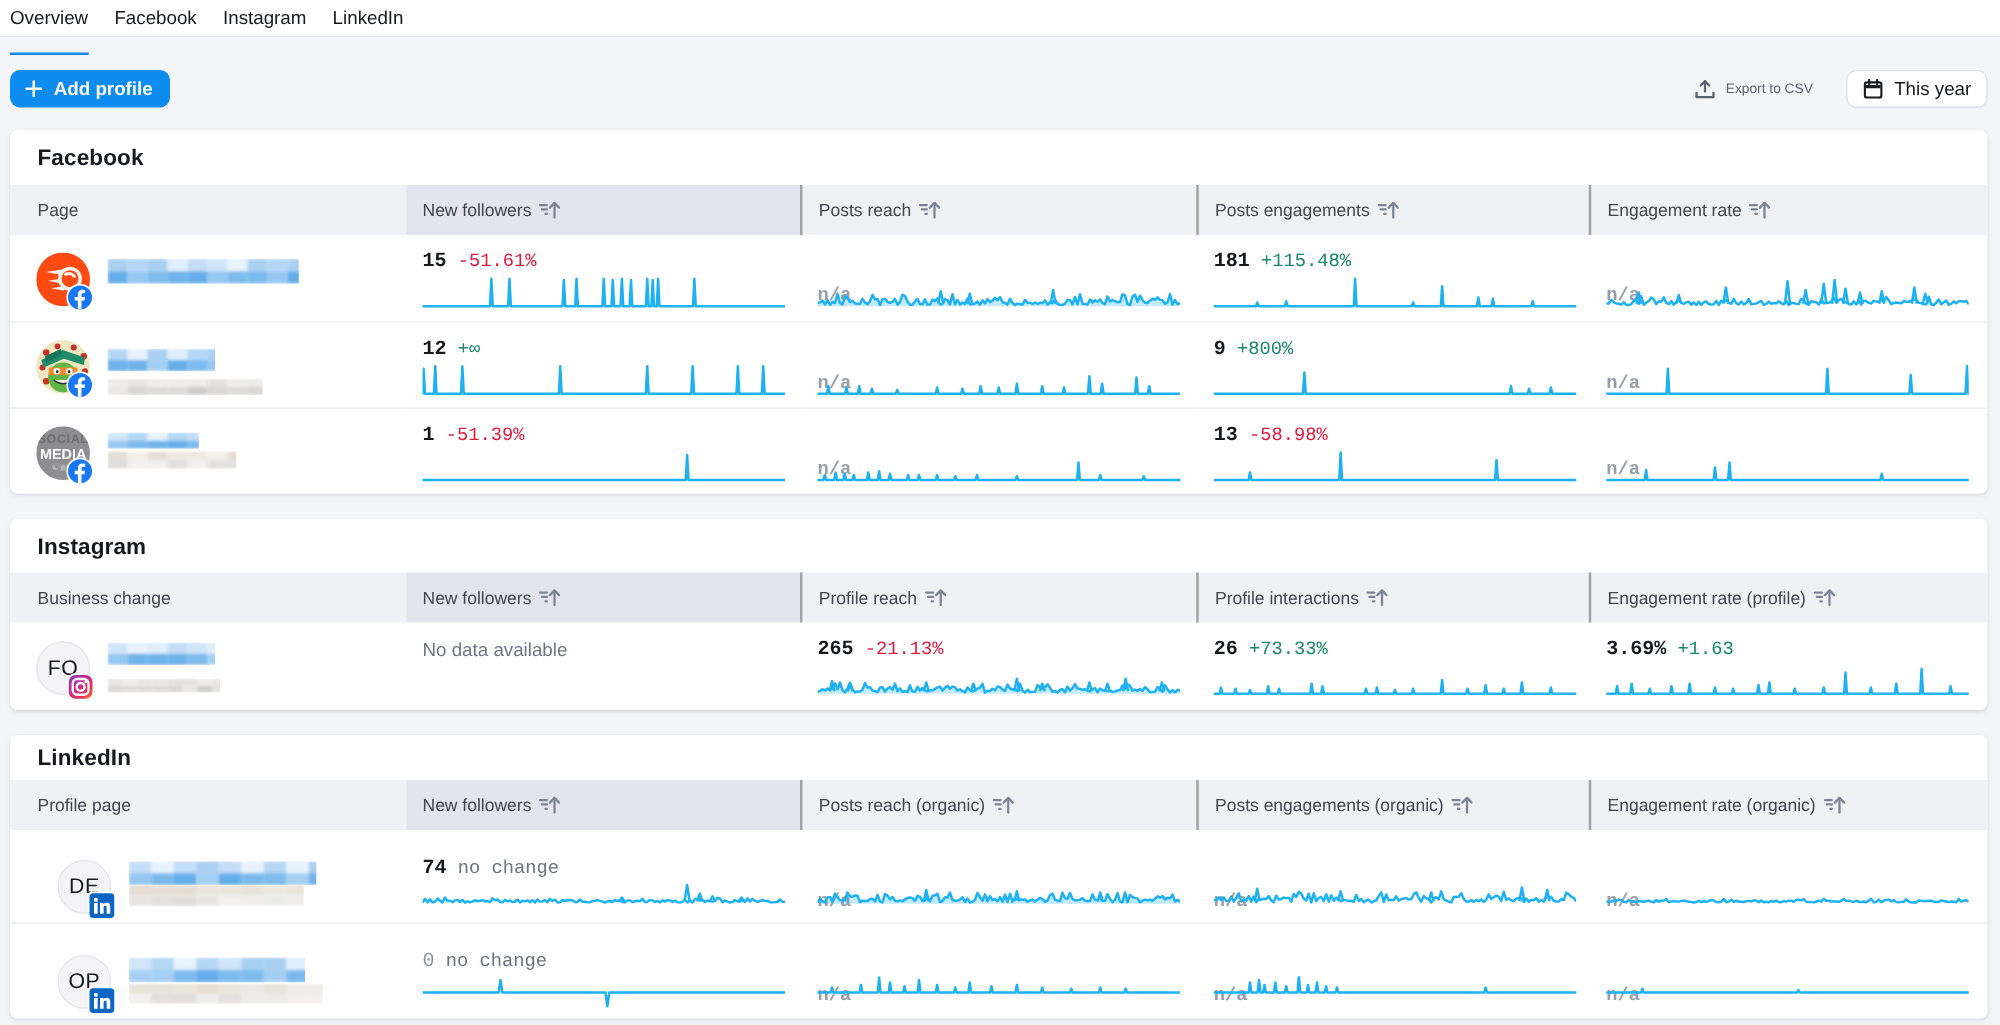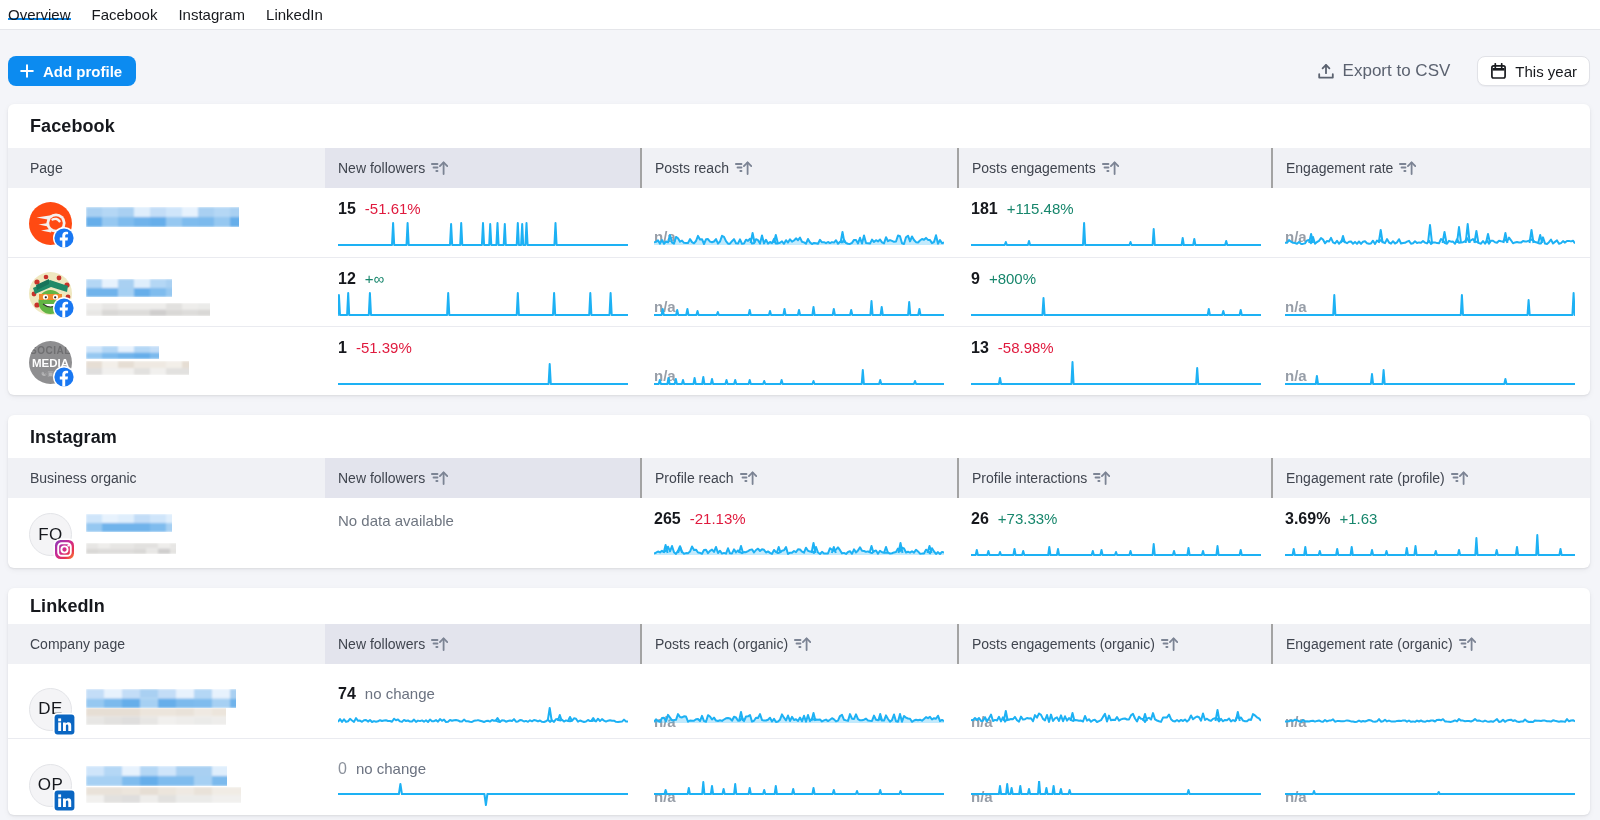--- a/index.html
+++ b/index.html
@@ -1,50 +1,50 @@
 <!DOCTYPE html>
 <html><head><meta charset="utf-8"><title>Social Media Tracker</title>
 <style>
 * { box-sizing: border-box; margin:0; padding:0; }
 html,body { width:1600px; height:820px; overflow:hidden; }
 body { background:#f4f5f9; font-family:"Liberation Sans",sans-serif; color:#181a1f; }
 .tabbar { background:#fff; border-bottom:1px solid #e5e6ea; padding-left:8px; display:flex; gap:21px; height:30px; }
-.tab { font-size:15px; color:#17191d; padding-top:6px; height:20px; border-bottom:2px solid transparent; }
+.tab { font-size:15px; color:#17191d; padding-top:6px; height:44px; border-bottom:2px solid transparent; }
 .tab.active { border-bottom-color:#0c8bf0; }
 .toolbar { display:flex; justify-content:space-between; align-items:flex-start; padding:26px 10px 0 8px; height:56px; }
 .btn-add { background:#0c8bf0; color:#fff; border-radius:8px; height:30px; padding:0 14px 0 12px; font-size:15px; font-weight:bold; display:flex; align-items:center; }
 .right-tools { display:flex; align-items:center; }
-.export { display:flex; align-items:center; font-size:17px; color:#5b6270; margin-right:27px; }
+.export { display:flex; align-items:center; font-size:11px; color:#5b6270; margin-right:27px; }
 .btn-year { background:#fff; border:1px solid #e1e2e7; border-radius:8px; height:30px; padding:0 12px; display:flex; align-items:center; font-size:15px; color:#16181c; box-shadow:0 1px 1px rgba(25,30,40,.04); }
 .card { margin:18px 10px 20px 8px; background:#fff; border-radius:6px; box-shadow:0 1px 2px rgba(30,35,46,.09), 0 2px 6px rgba(30,35,46,.05); overflow:hidden; }
 .card + .card { margin-top:0; }
 .card h2 { font-size:18px; color:#16181d; padding:12px 0 11px 22px; font-weight:bold; letter-spacing:.1px; }
 .card.ig h2 { padding:12px 0 10px 22px; }
 .card.li h2 { padding:8px 0 7px 22px; }
 table { border-collapse:collapse; table-layout:fixed; width:100%; }
 thead th { background:#f0f1f5; height:40px; text-align:left; font-weight:normal; font-size:14px; color:#40454f; padding-left:13px; white-space:nowrap; }
 thead th:first-child { padding-left:22px; }
 thead th.sorted { background:#e3e4ed; }
 thead th:nth-child(n+3) { border-left:2px solid #a3a3a3; }
 .sort { vertical-align:-3px; margin-left:6px; }
 tbody tr { border-top:1px solid #eaebf0; }
 tbody tr:first-child { border-top:none; }
 tbody td { vertical-align:top; padding:0; }
 .pagecell { display:flex; align-items:center; padding-left:21px; height:100%; padding-top:3px; }
-.card.li .pagecell { padding-top:16px; }
+.card.li .pagecell { padding-top:16px;margin-left:17px; }
 .card.li .mc { padding-top:21px; }
 
 .av { width:43px; height:43px; border-radius:50%; position:relative; flex:0 0 auto; display:block; }
 .avc { display:flex; align-items:center; justify-content:center; width:43px; height:43px; border-radius:50%; background:#f4f4f6; border:1px solid #e3e4e8; font-size:17px; color:#16181d; letter-spacing:.5px; }
 .badge { position:absolute; right:-4px; bottom:-5px; width:23px; height:23px; display:block; }
 .badge svg { display:block; }
 .nmw { margin-left:14px; align-self:flex-start; }
 
 .mc { padding:12px 0 0 13px; }
-.numline { height:20px; display:flex; align-items:baseline; }
+.numline { height:20px; display:flex; align-items:baseline;font-family:Liberation Mono, monospace; }
 .num { font-size:16px; font-weight:bold; color:#16181d; margin-right:9px; }
 .num.gray { color:#8b919c; font-weight:normal; }
 .pct { font-size:15px; }
 .pct.red { color:#e01a3e;text-align:center; }
 .pct.green { color:#17866c; }
 .pct.gray { color:#6b7280; font-size:15px; }
 .na { font-size:15px; font-weight:bold; color:#979ea8;margin-top:28px; }
 .nodata { font-size:15px; color:#6f7681; padding-top:2px; }
 .spark { display:block; margin-top:1px; }
 </style></head>
@@ -509,21 +509,21 @@
   <table>
       <colgroup>
         <col style="width:317px">
         <col style="width:316px">
         <col style="width:317px">
         <col style="width:314px">
         <col style="width:318px">
       </colgroup>
       <thead>
         <tr>
-          <th class="">Business organic</th>
+          <th class="">Business change</th>
           <th class="sorted">New followers<svg class="sort" width="17" height="16" viewBox="0 0 17 16">
               <g fill="#7c8494">
                 <rect x="0" y="3.1" width="7.4" height="1.8" rx="0.9"></rect>
                 <rect x="1.6" y="6.6" width="5.8" height="1.8" rx="0.9"></rect>
                 <rect x="4.4" y="10.1" width="3" height="1.8" rx="0.9"></rect>
               </g>
               <g fill="none" stroke="#7c8494" stroke-width="1.8" stroke-linecap="round" stroke-linejoin="round">
                 <path d="M12.6,14 L12.6,2.6"></path>
                 <path d="M8.9,6.1 L12.6,2.3 L16.3,6.1"></path>
               </g>
@@ -699,21 +699,21 @@
   <table>
       <colgroup>
         <col style="width:317px">
         <col style="width:316px">
         <col style="width:317px">
         <col style="width:314px">
         <col style="width:318px">
       </colgroup>
       <thead>
         <tr>
-          <th class="">Company page</th>
+          <th class="">Profile page</th>
           <th class="sorted">New followers<svg class="sort" width="17" height="16" viewBox="0 0 17 16">
               <g fill="#7c8494">
                 <rect x="0" y="3.1" width="7.4" height="1.8" rx="0.9"></rect>
                 <rect x="1.6" y="6.6" width="5.8" height="1.8" rx="0.9"></rect>
                 <rect x="4.4" y="10.1" width="3" height="1.8" rx="0.9"></rect>
               </g>
               <g fill="none" stroke="#7c8494" stroke-width="1.8" stroke-linecap="round" stroke-linejoin="round">
                 <path d="M12.6,14 L12.6,2.6"></path>
                 <path d="M8.9,6.1 L12.6,2.3 L16.3,6.1"></path>
               </g>

